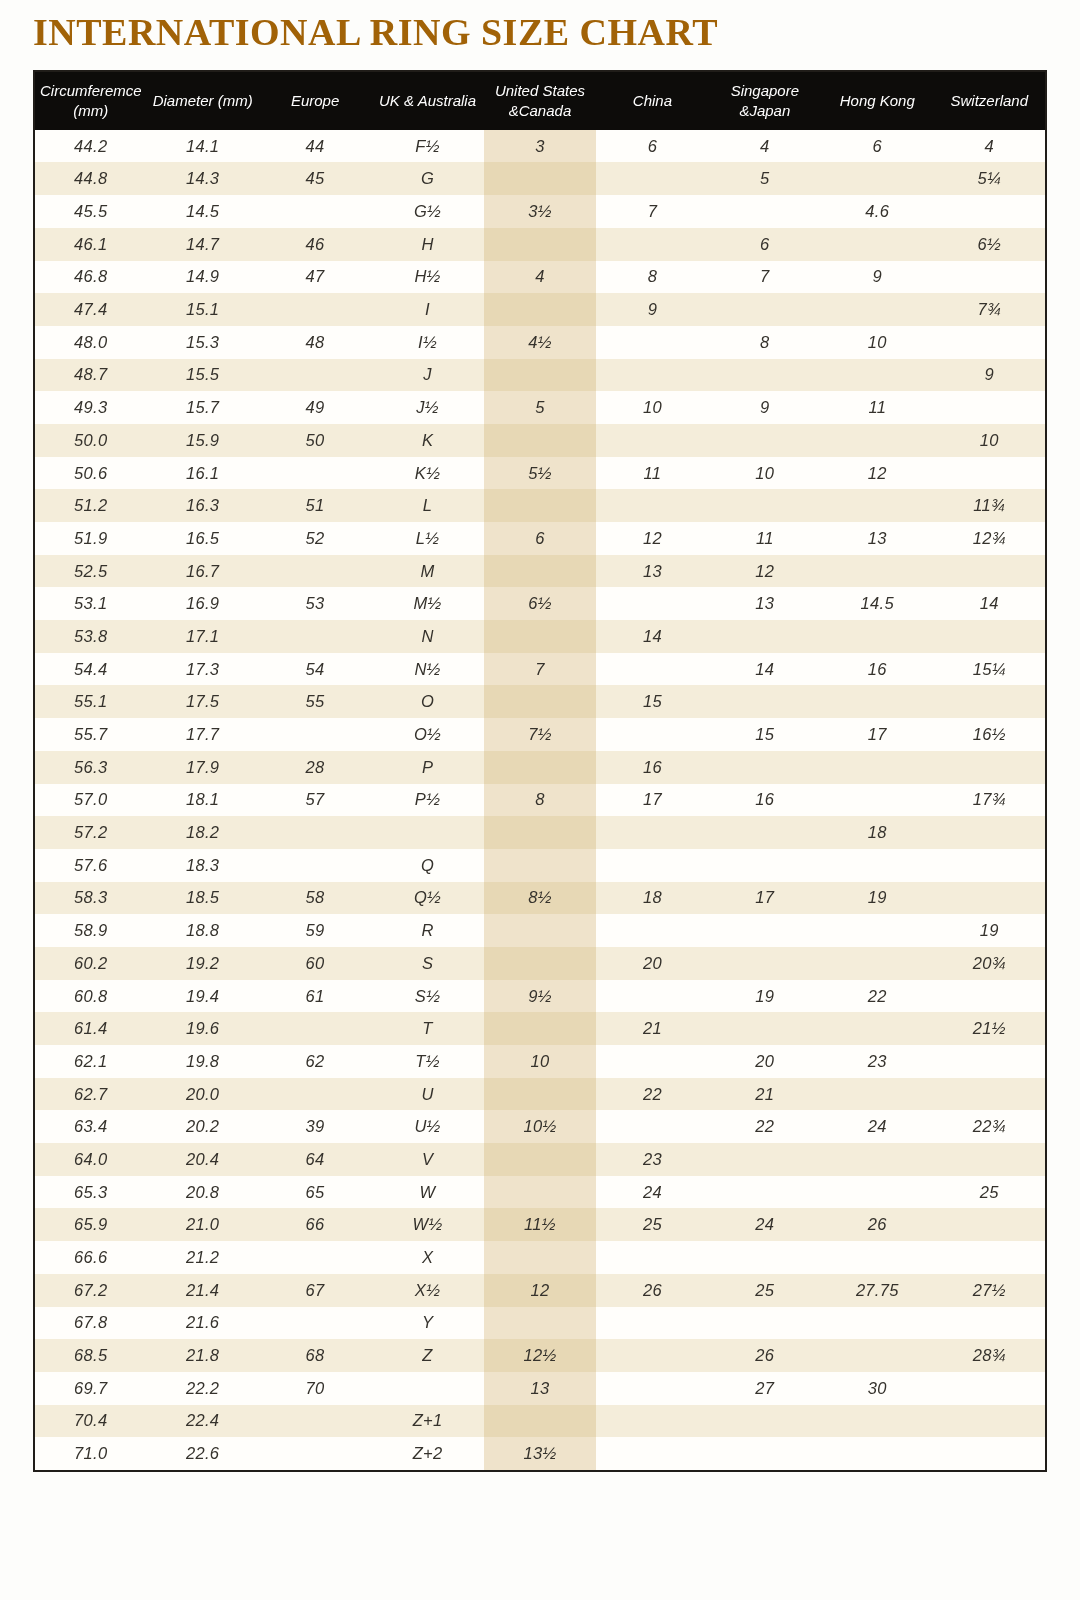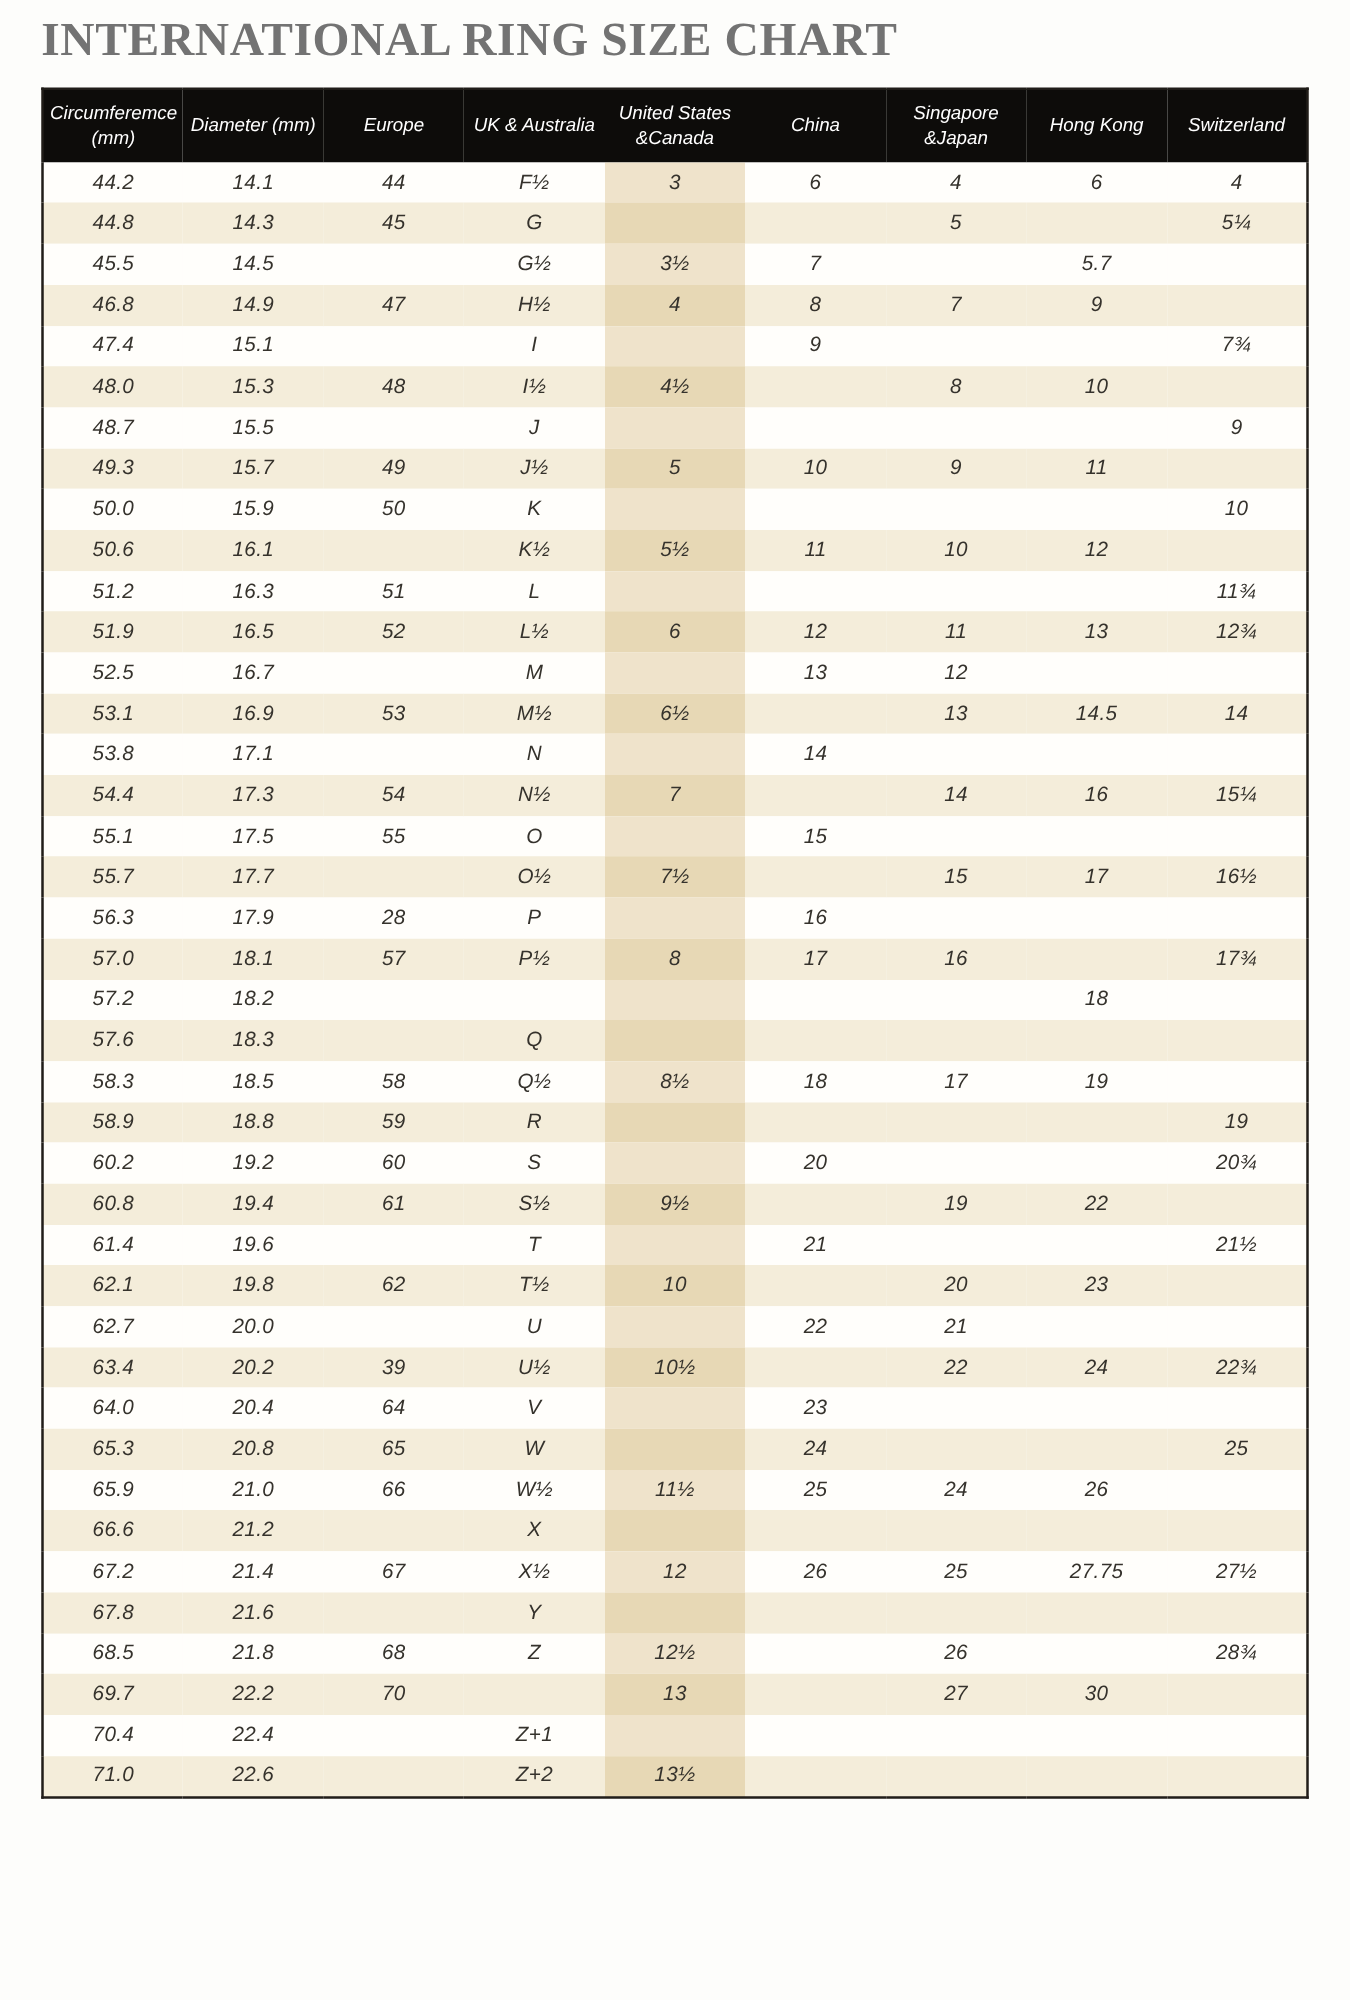--- a/index.html
+++ b/index.html
@@ -14,21 +14,21 @@
     overflow: hidden;
   }
   .page {
     padding: 6px 33px 0 33px;
     box-sizing: border-box;
   }
   .page-title {
     font-family: "Liberation Serif", serif;
     font-size: 38px;
     font-weight: bold;
-    color: #737373;
+    color: #a16207;
     letter-spacing: 0.5px;
     margin: 6px 0 16px 0;
     line-height: 1.1;
   }
   table.size-chart {
     width: 100%;
     border-collapse: collapse;
     table-layout: fixed;
     border: 2px solid #201d19;
     font-style: italic;
@@ -109,22 +109,33 @@
           <td>5¼</td>
         </tr>
         <tr>
           <td>45.5</td>
           <td>14.5</td>
           <td></td>
           <td>G½</td>
           <td class="us-band">3½</td>
           <td>7</td>
           <td></td>
-          <td>5.7</td>
-          <td></td>
+          <td>4.6</td>
+          <td></td>
+        </tr>
+        <tr>
+          <td>46.1</td>
+          <td>14.7</td>
+          <td>46</td>
+          <td>H</td>
+          <td class="us-band"></td>
+          <td></td>
+          <td>6</td>
+          <td></td>
+          <td>6½</td>
         </tr>
         <tr>
           <td>46.8</td>
           <td>14.9</td>
           <td>47</td>
           <td>H½</td>
           <td class="us-band">4</td>
           <td>8</td>
           <td>7</td>
           <td>9</td>

